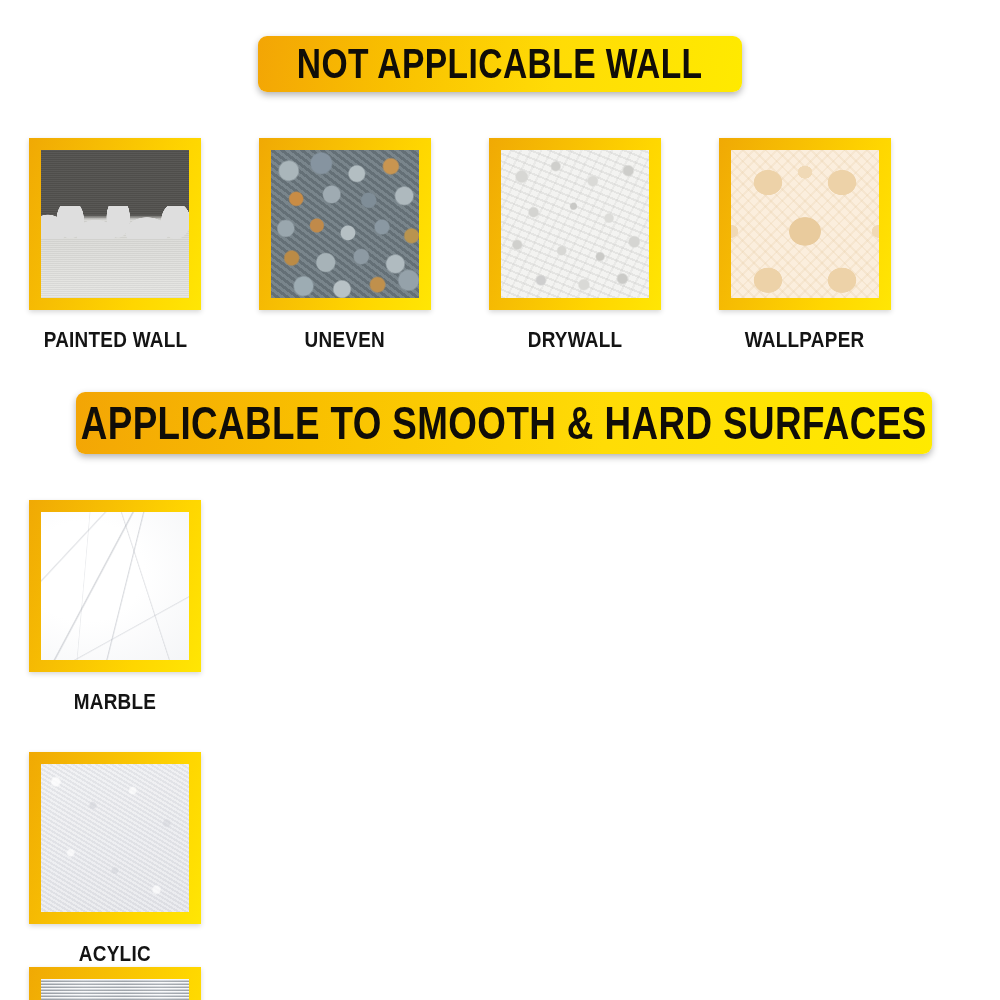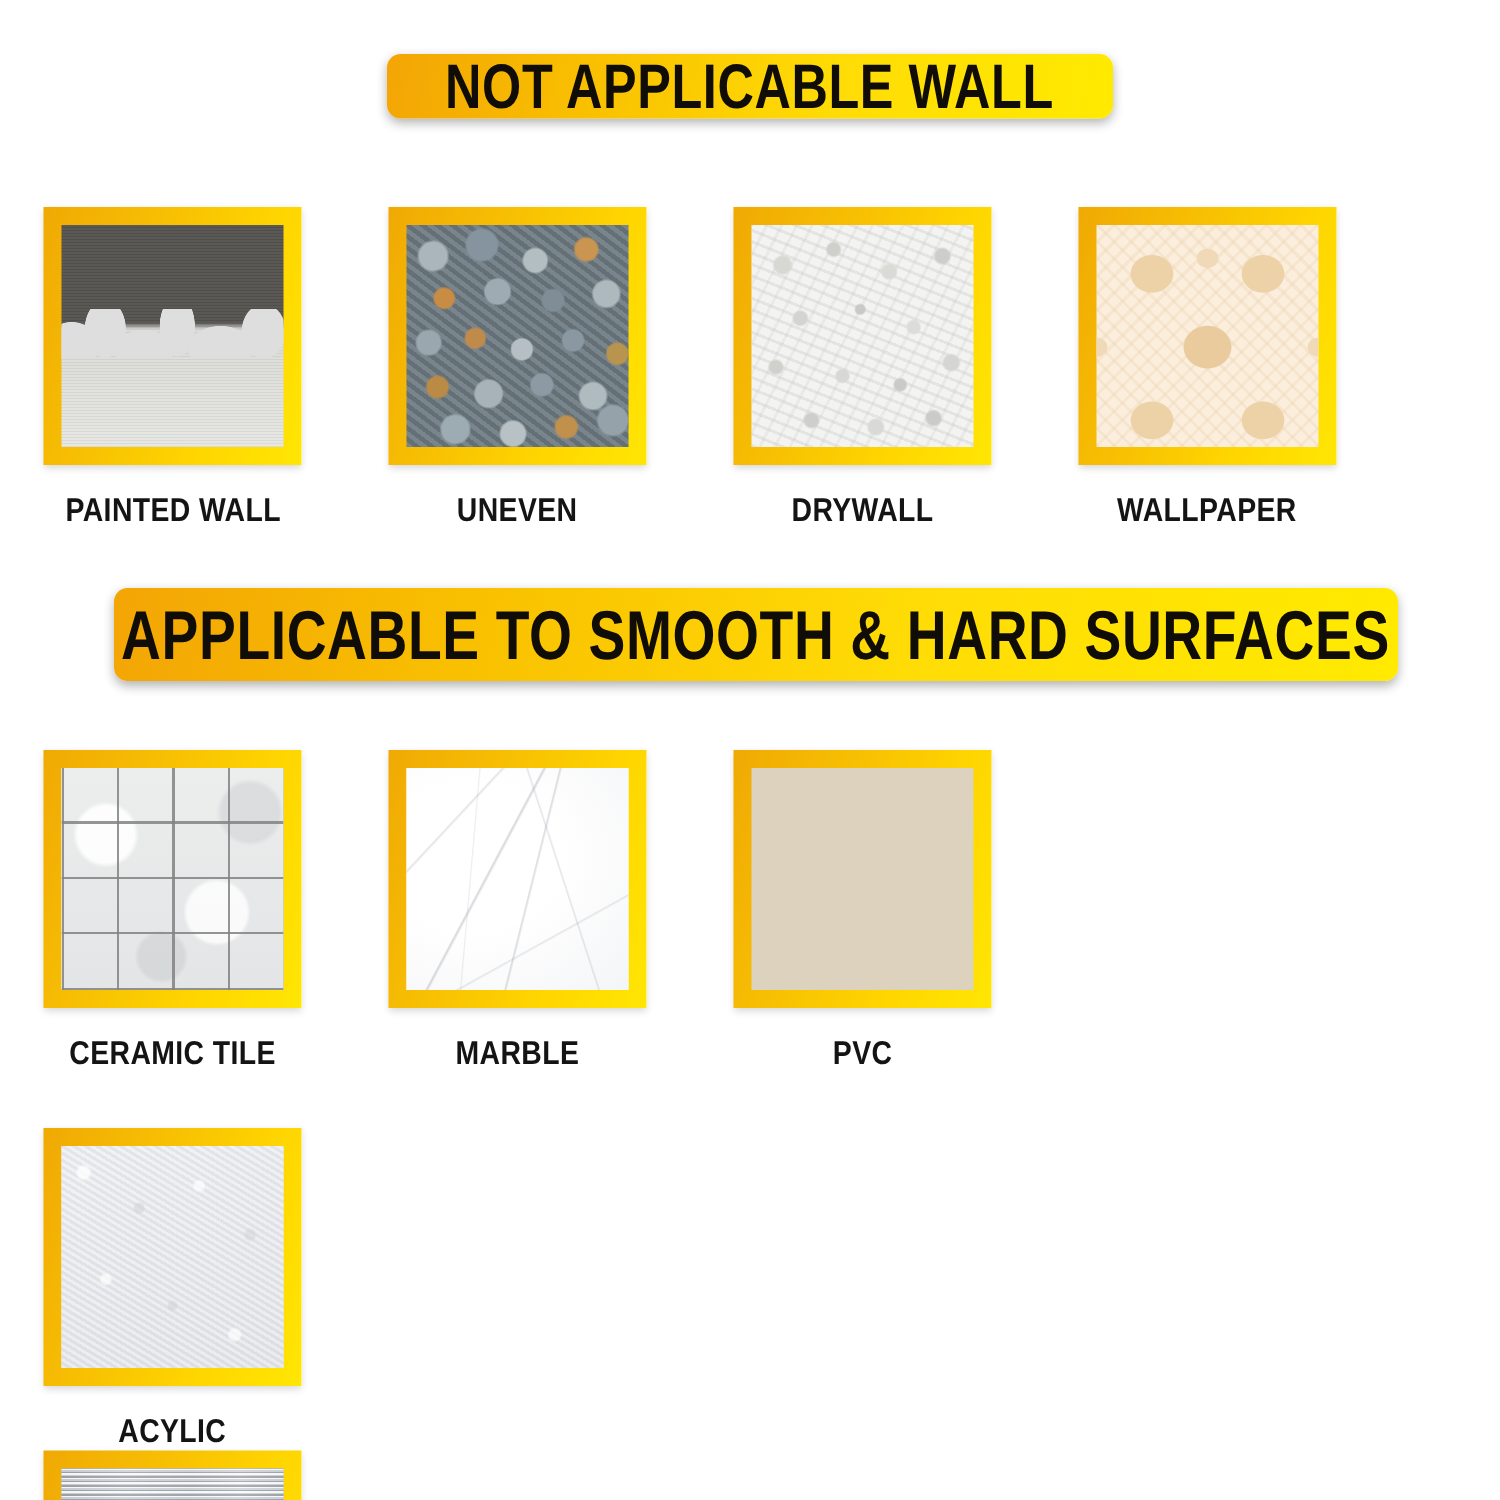--- a/index.html
+++ b/index.html
@@ -31,21 +31,21 @@
     font-weight: 700;
     font-family: "Liberation Sans Narrow", "Liberation Sans", sans-serif;
     transform: scaleX(0.80);
     transform-origin: center center;
     white-space: nowrap;
     letter-spacing: 0.5px;
     line-height: 1;
   }
   #banner-not {
     left: 258px;  top: 36px;
-    width: 484px; height: 43px;
+    width: 484px; height: 56px;
   }
   #banner-not .banner-text { font-size: 42px; }
 
   #banner-app {
     left: 76px;  top: 392px;
     width: 856px; height: 62px; justify-content: center;
   }
   #banner-app .banner-text { font-size: 46px; }
 
   
@@ -343,40 +343,28 @@
   </div>
 
 </div>
 
 <div class="banner" id="banner-app">
   <span class="banner-text">APPLICABLE TO SMOOTH &amp; HARD SURFACES</span>
 </div>
 
 <div class="row r2">
 
-  <div class="cell">
-    <div class="frame">
-      <div class="swatch sw-ceramic"></div>
-    </div>
-    <div class="label">CERAMIC TILE</div>
-  </div>
 
   <div class="cell">
     <div class="frame">
       <div class="swatch sw-marble"></div>
     </div>
     <div class="label">MARBLE</div>
   </div>
 
-  <div class="cell">
-    <div class="frame">
-      <div class="swatch sw-pvc"></div>
-    </div>
-    <div class="label">PVC</div>
-  </div>
 
 
 </div>
 
 <div class="row r3">
 
   <div class="cell">
     <div class="frame">
       <div class="swatch sw-acrylic"></div>
     </div>

